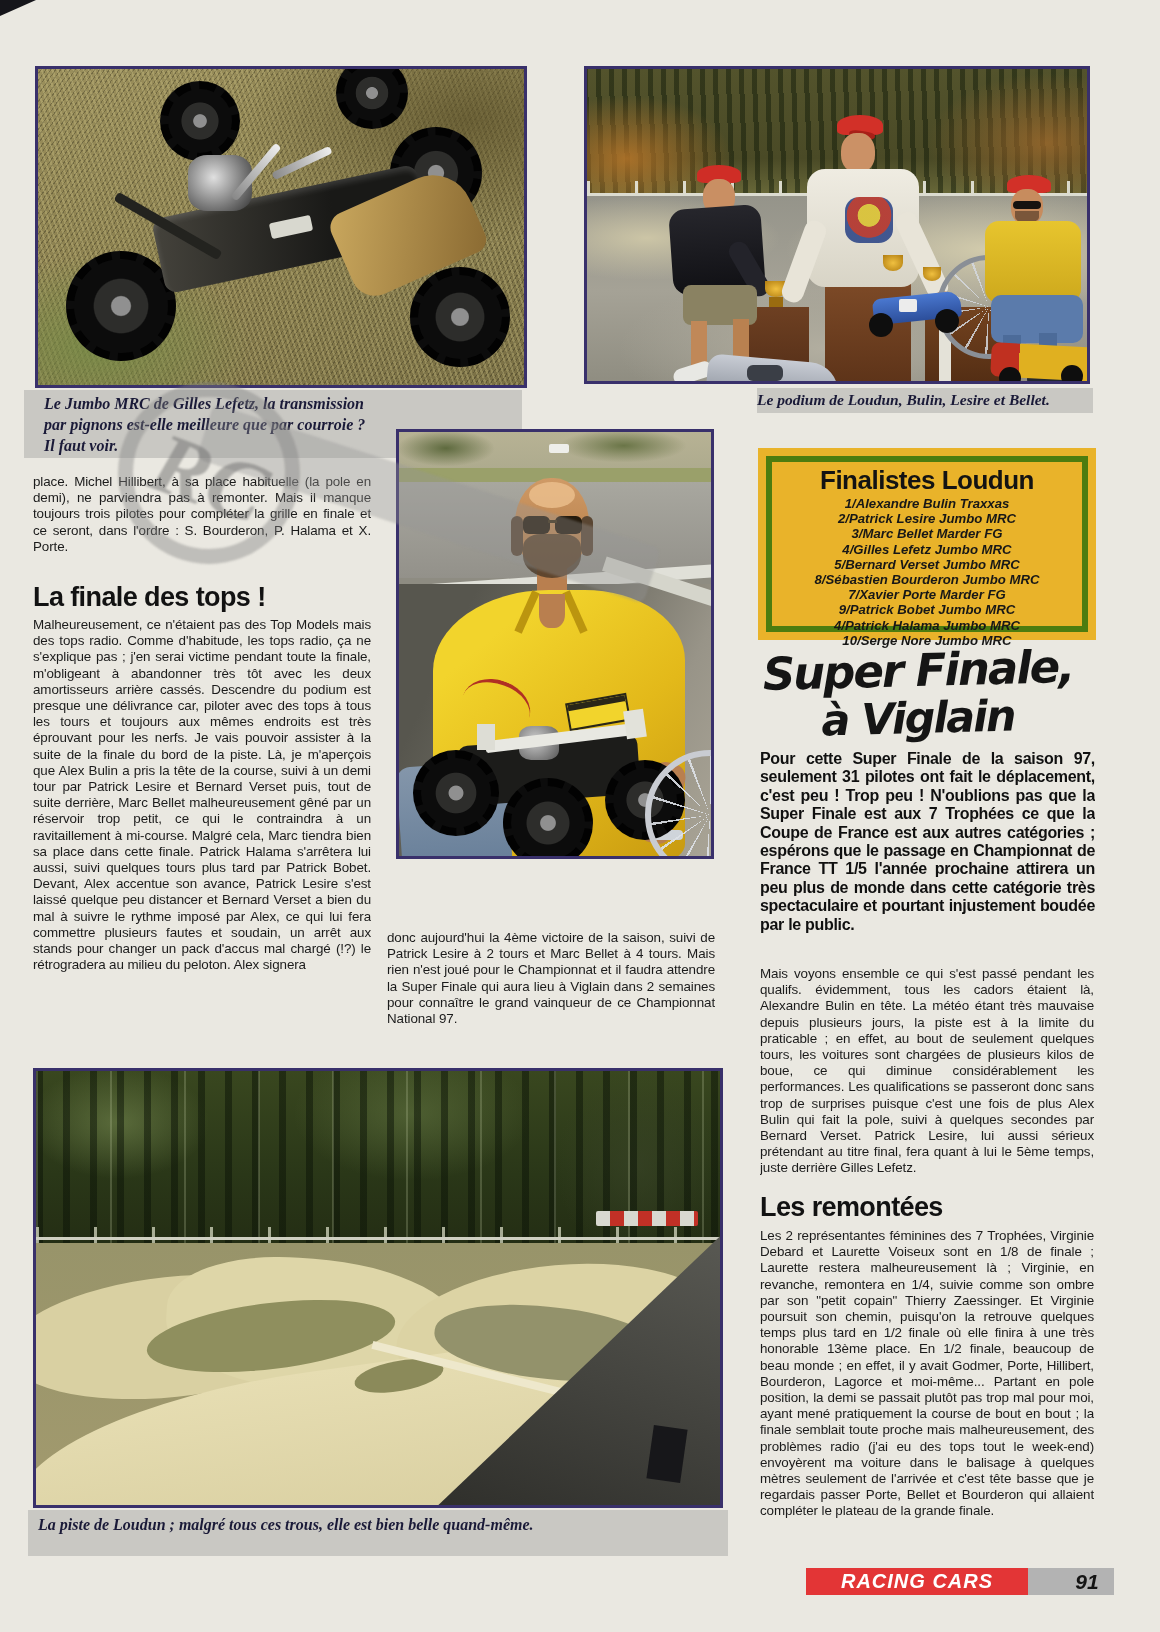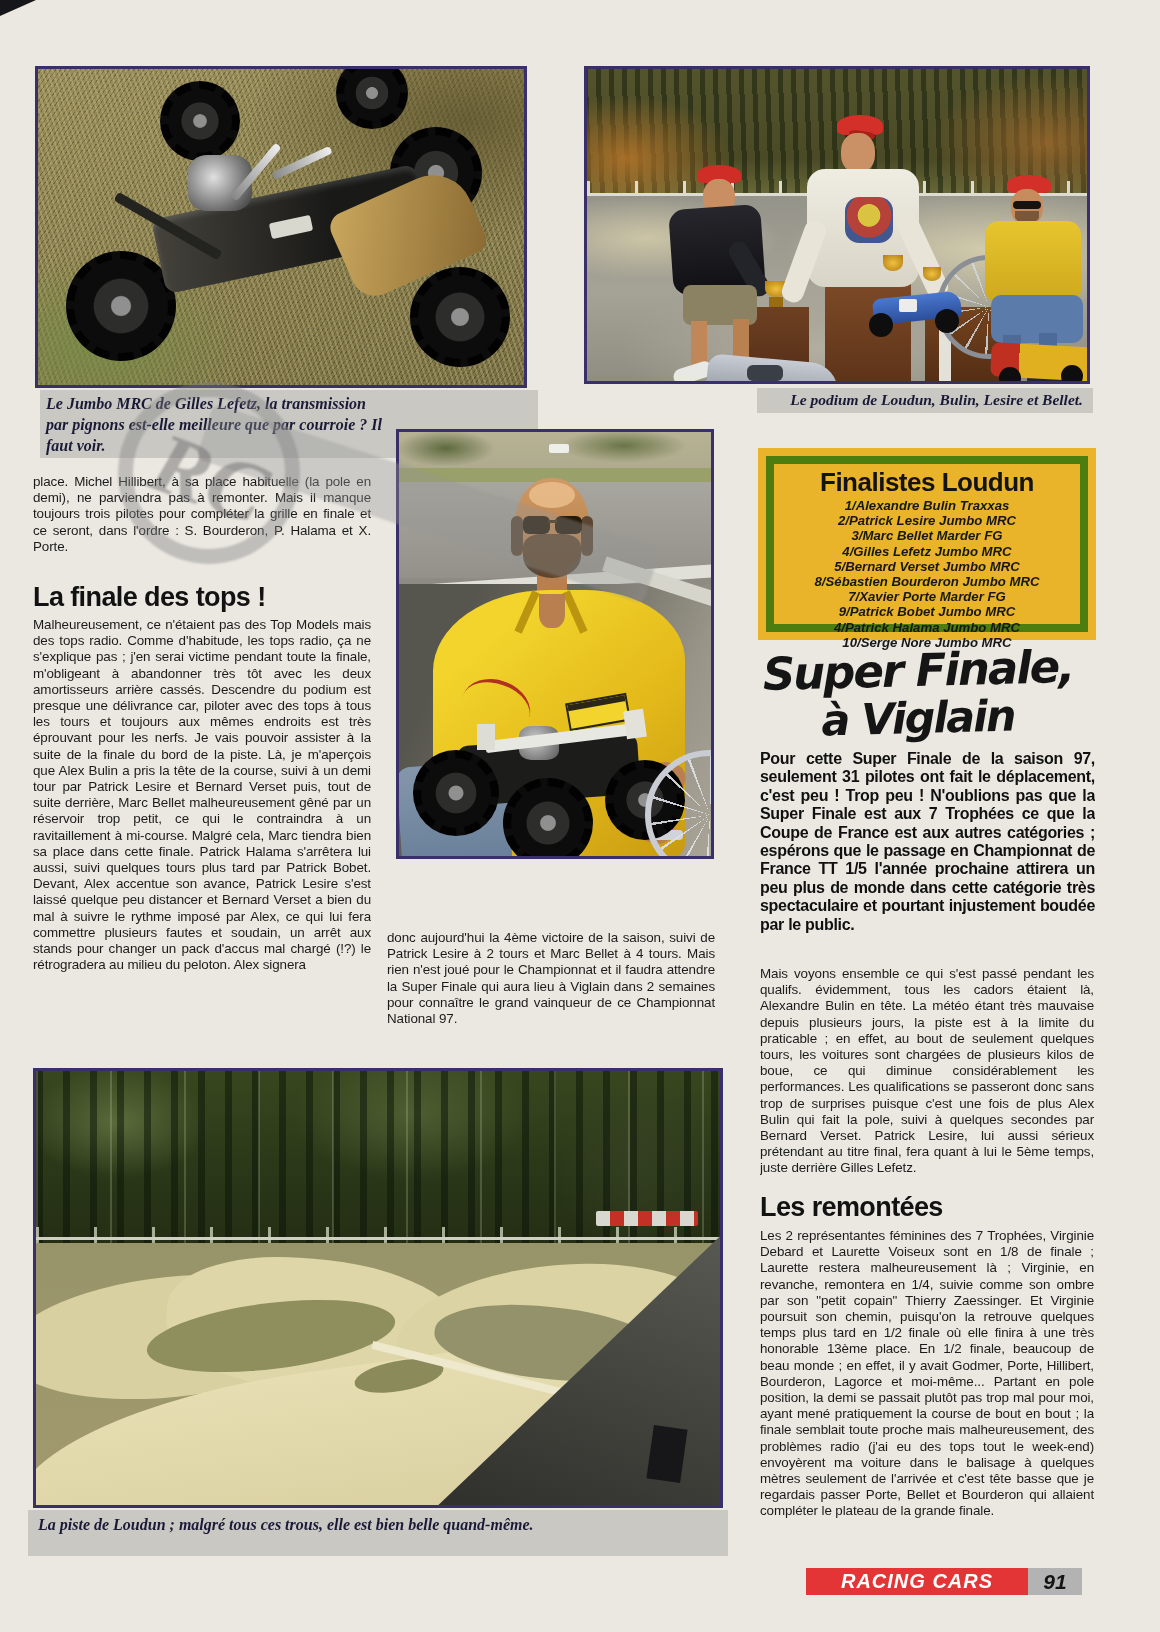--- a/index.html
+++ b/index.html
@@ -15,36 +15,36 @@
            font-style:italic;font-weight:bold;box-sizing:border-box;}
   
   .body-txt{position:absolute;font-family:"Liberation Sans",sans-serif;font-size:13.4px;line-height:16.2px;
             text-align:justify;color:#1b1b1b;letter-spacing:-0.1px;overflow:hidden;}
   .headline{position:absolute;font-family:"Liberation Sans",sans-serif;font-weight:bold;font-size:27px;
             letter-spacing:-0.6px;color:#121212;white-space:nowrap;}
   .lead-bold{position:absolute;font-family:"Liberation Sans",sans-serif;font-weight:bold;font-size:16px;
              line-height:18.4px;letter-spacing:-0.3px;text-align:justify;color:#101010;overflow:hidden;}
   
   #finalists{position:absolute;left:758px;top:448px;width:338px;height:192px;background:#e9b32a;}
-  #finalists .inner{position:absolute;inset:8px;border:8px solid #4d7c0f;}
+  #finalists .inner{position:absolute;inset:8px;border:6px solid #4d7c0f;}
   #finalists .title{font-size:26px;font-weight:bold;text-align:center;margin-top:3px;
                     letter-spacing:-0.5px;color:#131313;}
   #finalists .row{font-size:13.2px;font-weight:bold;font-style:italic;line-height:15.2px;
                   text-align:center;color:#171717;}
   
   #script-head{position:absolute;left:742px;top:646px;width:352px;text-align:center;
                font-family:"DejaVu Sans",sans-serif;font-weight:bold;font-style:italic;color:#151515;}
   #script-head .l1{font-size:45px;line-height:49px;letter-spacing:-2px;transform:rotate(-1.5deg);}
   #script-head .l2{font-size:43px;line-height:47px;letter-spacing:-2px;transform:rotate(-1.5deg);}
   
   #footer-red{position:absolute;left:806px;top:1568px;width:222px;height:27px;background:#e33536;
               color:#ffffff;font-weight:bold;font-style:italic;font-size:20px;line-height:27px;
               text-align:center;letter-spacing:1px;}
   #footer-gray{position:absolute;left:1028px;top:1568px;width:54px;height:27px;background:#b3b3b3;
-               color:#141414;font-weight:bold;font-style:italic;font-size:21px;line-height:27px;text-align:center;}
+               color:#141414;font-weight:bold;font-style:italic;font-size:21px;line-height:27px;text-align:center;padding-left:32px;}
   
   #wm{position:absolute;left:0;top:0;width:1160px;height:1632px;pointer-events:none;z-index:9;filter:blur(1.1px);}
   #wm .ribbon{position:absolute;left:205px;top:402px;width:470px;height:58px;background:rgba(150,150,150,.36);
               border-radius:8px;transform:rotate(18deg);transform-origin:left center;}
   #wm .circle{position:absolute;left:118px;top:382px;width:182px;height:182px;border:15px solid rgba(128,128,128,.40);
               border-radius:50%;box-sizing:border-box;}
   #wm .wm-text{position:absolute;left:152px;top:428px;font-family:"Liberation Serif",serif;font-size:86px;
                font-weight:bold;font-style:italic;color:rgba(105,105,105,.48);transform:rotate(20deg);}
   
   #corner{position:absolute;left:0;top:0;width:0;height:0;border-left:36px solid #15151a;border-bottom:16px solid transparent;}
@@ -74,21 +74,21 @@
                 background:linear-gradient(120deg,#caa85e,#8a6a32);"></div>
     <div class="ph-el" style="left:150px;top:86px;width:64px;height:56px;border-radius:30%;
                 background:radial-gradient(circle at 40% 40%, #e0e0e0, #777 60%, #333);"></div>
     <div class="ph-el" style="left:214px;top:68px;width:8px;height:70px;border-radius:4px;transform:rotate(40deg);
                 background:linear-gradient(#eee,#888);"></div>
     <div class="ph-el" style="left:260px;top:62px;width:8px;height:64px;border-radius:4px;transform:rotate(65deg);
                 background:linear-gradient(#eee,#888);"></div>
     <div class="ph-el" style="left:70px;top:152px;width:120px;height:10px;background:#23231f;transform:rotate(30deg);border-radius:4px;"></div>
     <div class="ph-el" style="left:232px;top:150px;width:42px;height:16px;background:#d8d8cf;transform:rotate(-12deg);border-radius:3px;"></div>
   </div>
-  <div class="caption" style="left:40px;top:390px;width:498px;height:68px;font-size:16px;line-height:21px;padding:3px 148px 3px 6px;">Le Jumbo MRC de Gilles Lefetz, la transmission par pignons est-elle meilleure que par courroie ? Il faut voir.</div>
+  <div class="caption" style="left:24px;top:390px;width:498px;height:68px;font-size:16px;line-height:21px;padding:3px 148px 3px 20px;">Le Jumbo MRC de Gilles Lefetz, la transmission par pignons est-elle meilleure que par courroie ? Il faut voir.</div>
 
   <div class="photo" style="left:584px;top:66px;width:506px;height:318px;background:#9a9a8e;">
     <div class="ph-el" style="left:0;top:0;width:100%;height:128px;
                 background:
                  radial-gradient(ellipse 150px 90px at 8% 70%, rgba(192,122,42,.8), transparent 70%),
                  radial-gradient(ellipse 170px 100px at 92% 58%, rgba(170,110,45,.7), transparent 70%),
                  repeating-linear-gradient(88deg, rgba(12,22,6,.45) 0 5px, transparent 5px 13px),
                  linear-gradient(#53532c,#4a4a26 70%,#6a6a3a);"></div>
     <div class="ph-el" style="left:0;top:112px;width:100%;height:18px;
                 background:repeating-linear-gradient(90deg, rgba(232,232,222,.9) 0 3px, transparent 3px 48px);"></div>
@@ -143,21 +143,21 @@
     <div class="ph-el" style="left:348px;top:240px;width:24px;height:24px;background:#0e0e0e;border-radius:50%;"></div>
     <div class="ph-el" style="left:312px;top:230px;width:18px;height:13px;background:#ececec;border-radius:2px;"></div>
     <div class="ph-el" style="left:404px;top:276px;width:108px;height:34px;background:linear-gradient(90deg,#c03020 0 26%,#e0b020 26%);border-radius:8px;transform:rotate(3deg);"></div>
     <div class="ph-el" style="left:412px;top:298px;width:22px;height:22px;background:#0e0e0e;border-radius:50%;"></div>
     <div class="ph-el" style="left:474px;top:296px;width:22px;height:22px;background:#0e0e0e;border-radius:50%;"></div>
     <div class="ph-el" style="left:120px;top:290px;width:132px;height:40px;background:linear-gradient(#c8ccd4,#9298a2);border-radius:14px 30px 6px 6px;transform:rotate(5deg);"></div>
     <div class="ph-el" style="left:160px;top:296px;width:36px;height:16px;background:#3a3e46;border-radius:6px;"></div>
     <div class="ph-el" style="left:296px;top:186px;width:20px;height:16px;background:radial-gradient(#f0c040,#b07c10);border-radius:0 0 50% 50%;"></div>
     <div class="ph-el" style="left:336px;top:198px;width:18px;height:14px;background:radial-gradient(#f0c040,#b07c10);border-radius:0 0 50% 50%;"></div>
   </div>
-  <div class="caption" style="left:757px;top:388px;width:336px;height:25px;font-size:15.5px;line-height:22px;text-align:right;padding:1px 10px 0 0;">Le podium de Loudun, Bulin, Lesire et Bellet.</div>
+  <div class="caption" style="left:757px;top:388px;width:336px;height:25px;font-size:15.5px;line-height:22px;padding:1px 10px 0 0;">Le podium de Loudun, Bulin, Lesire et Bellet.</div>
 
   <div class="photo" style="left:396px;top:429px;width:318px;height:430px;background:#8e8c82;">
     <div class="ph-el" style="left:0;top:0;width:100%;height:36px;
                 background:
                  radial-gradient(ellipse 70px 26px at 15% 45%, #5e6a3e, transparent 70%),
                  radial-gradient(ellipse 90px 24px at 72% 38%, #6a7547, transparent 70%),
                  linear-gradient(#b7b294,#aeab8e);"></div>
     <div class="ph-el" style="left:150px;top:12px;width:20px;height:9px;background:#eeeeea;border-radius:2px;"></div>
     <div class="ph-el" style="left:0;top:36px;width:100%;height:14px;background:#9aa06a;"></div>
     <div class="ph-el" style="left:0;top:50px;width:100%;height:96px;background:linear-gradient(#a8a79f,#93918a);"></div>

